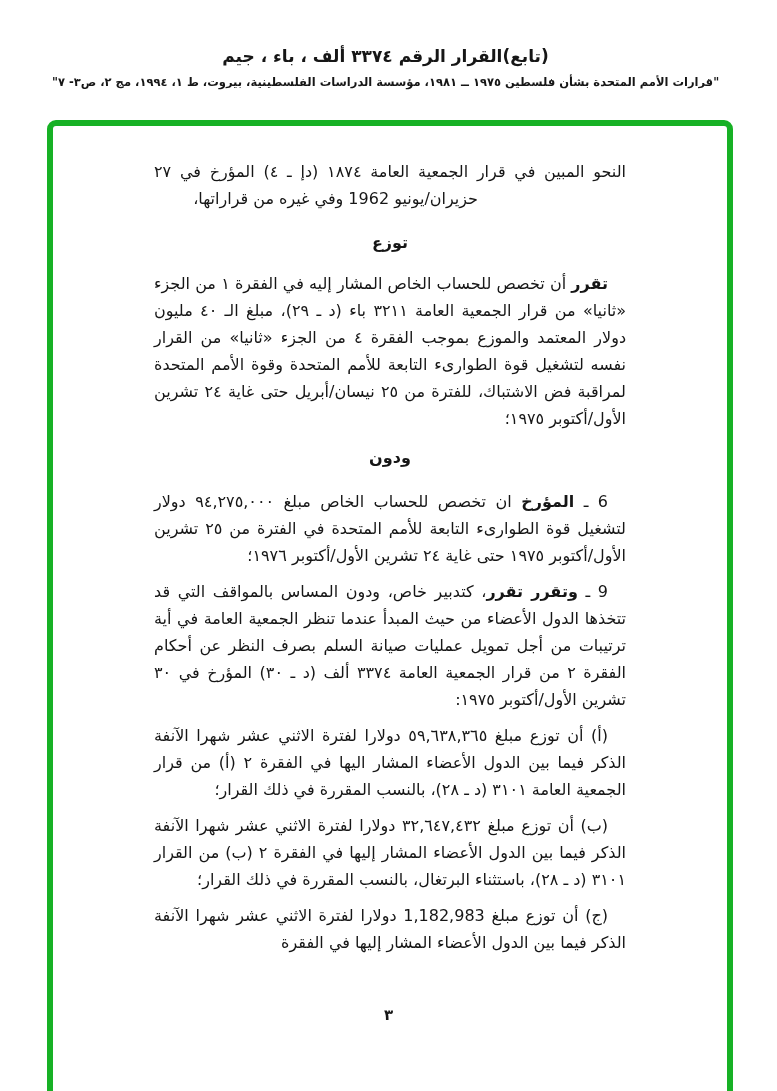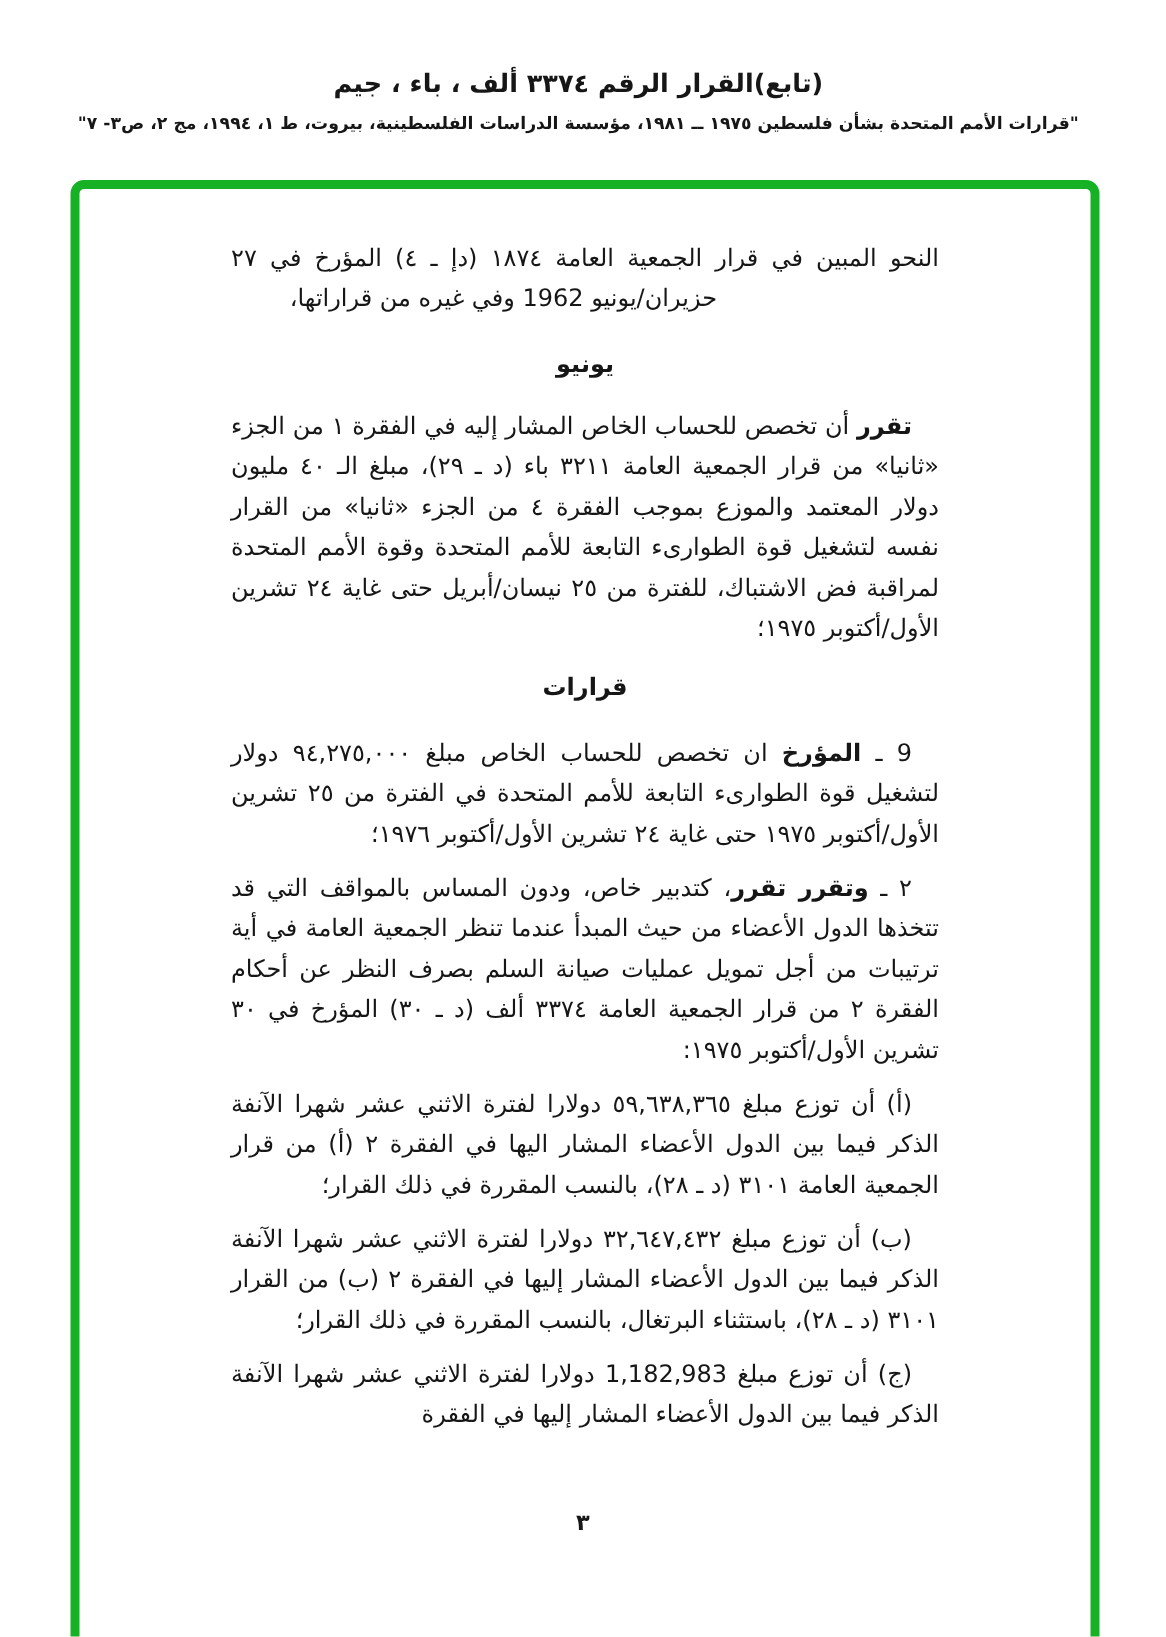--- a/index.html
+++ b/index.html
@@ -61,29 +61,29 @@
 </header>
 
 <section class="green-box">
   <div class="text-column" dir="rtl">
 
     <p class="para intro">
       <span class="intro-line1">النحو المبين في قرار الجمعية العامة ١٨٧٤ (دإ ـ ٤) المؤرخ في ٢٧</span>
       <span class="intro-line2">حزيران/يونيو 1962 وفي غيره من قراراتها،</span>
     </p>
 
-    <div class="section-heading">يونيو</div>
+    <div class="section-heading">توزع</div>
 
     <p class="para"><span class="lead">تقرر</span><span> أن تخصص للحساب الخاص المشار إليه في الفقرة ١ من الجزء «ثانيا» من قرار الجمعية العامة ٣٢١١ باء (د ـ ٢٩)، مبلغ الـ ٤٠ مليون دولار المعتمد والموزع بموجب الفقرة ٤ من الجزء «ثانيا» من القرار نفسه لتشغيل قوة الطوارىء التابعة للأمم المتحدة وقوة الأمم المتحدة لمراقبة فض الاشتباك، للفترة من ٢٥ نيسان/أبريل حتى غاية ٢٤ تشرين الأول/أكتوبر ١٩٧٥؛</span></p>
 
-    <div class="section-heading heading-two">قرارات</div>
+    <div class="section-heading heading-two">ودون</div>
 
-    <p class="para"><span>9 ـ </span><span class="lead">المؤرخ</span><span> ان تخصص للحساب الخاص مبلغ ٩٤,٢٧٥,٠٠٠ دولار لتشغيل قوة الطوارىء التابعة للأمم المتحدة في الفترة من ٢٥ تشرين الأول/أكتوبر ١٩٧٥ حتى غاية ٢٤ تشرين الأول/أكتوبر ١٩٧٦؛</span></p>
+    <p class="para"><span>6 ـ </span><span class="lead">المؤرخ</span><span> ان تخصص للحساب الخاص مبلغ ٩٤,٢٧٥,٠٠٠ دولار لتشغيل قوة الطوارىء التابعة للأمم المتحدة في الفترة من ٢٥ تشرين الأول/أكتوبر ١٩٧٥ حتى غاية ٢٤ تشرين الأول/أكتوبر ١٩٧٦؛</span></p>
 
-    <p class="para"><span>٢ ـ </span><span class="lead">وتقرر تقرر</span><span>، كتدبير خاص، ودون المساس بالمواقف التي قد تتخذها الدول الأعضاء من حيث المبدأ عندما تنظر الجمعية العامة في أية ترتيبات من أجل تمويل عمليات صيانة السلم بصرف النظر عن أحكام الفقرة ٢ من قرار الجمعية العامة ٣٣٧٤ ألف (د ـ ٣٠) المؤرخ في ٣٠ تشرين الأول/أكتوبر ١٩٧٥:</span></p>
+    <p class="para"><span>9 ـ </span><span class="lead">وتقرر تقرر</span><span>، كتدبير خاص، ودون المساس بالمواقف التي قد تتخذها الدول الأعضاء من حيث المبدأ عندما تنظر الجمعية العامة في أية ترتيبات من أجل تمويل عمليات صيانة السلم بصرف النظر عن أحكام الفقرة ٢ من قرار الجمعية العامة ٣٣٧٤ ألف (د ـ ٣٠) المؤرخ في ٣٠ تشرين الأول/أكتوبر ١٩٧٥:</span></p>
 
     <p class="para"><span>(أ) أن توزع مبلغ ٥٩,٦٣٨,٣٦٥ دولارا لفترة الاثني عشر شهرا الآنفة الذكر فيما بين الدول الأعضاء المشار اليها في الفقرة ٢ (أ) من قرار الجمعية العامة ٣١٠١ (د ـ ٢٨)، بالنسب المقررة في ذلك القرار؛</span></p>
 
     <p class="para"><span>(ب) أن توزع مبلغ ٣٢,٦٤٧,٤٣٢ دولارا لفترة الاثني عشر شهرا الآنفة الذكر فيما بين الدول الأعضاء المشار إليها في الفقرة ٢ (ب) من القرار ٣١٠١ (د ـ ٢٨)، باستثناء البرتغال، بالنسب المقررة في ذلك القرار؛</span></p>
 
     <p class="para"><span>(ج) أن توزع مبلغ 1,182,983 دولارا لفترة الاثني عشر شهرا الآنفة الذكر فيما بين الدول الأعضاء المشار إليها في الفقرة</span></p>
 
   </div>
 </section>
 

